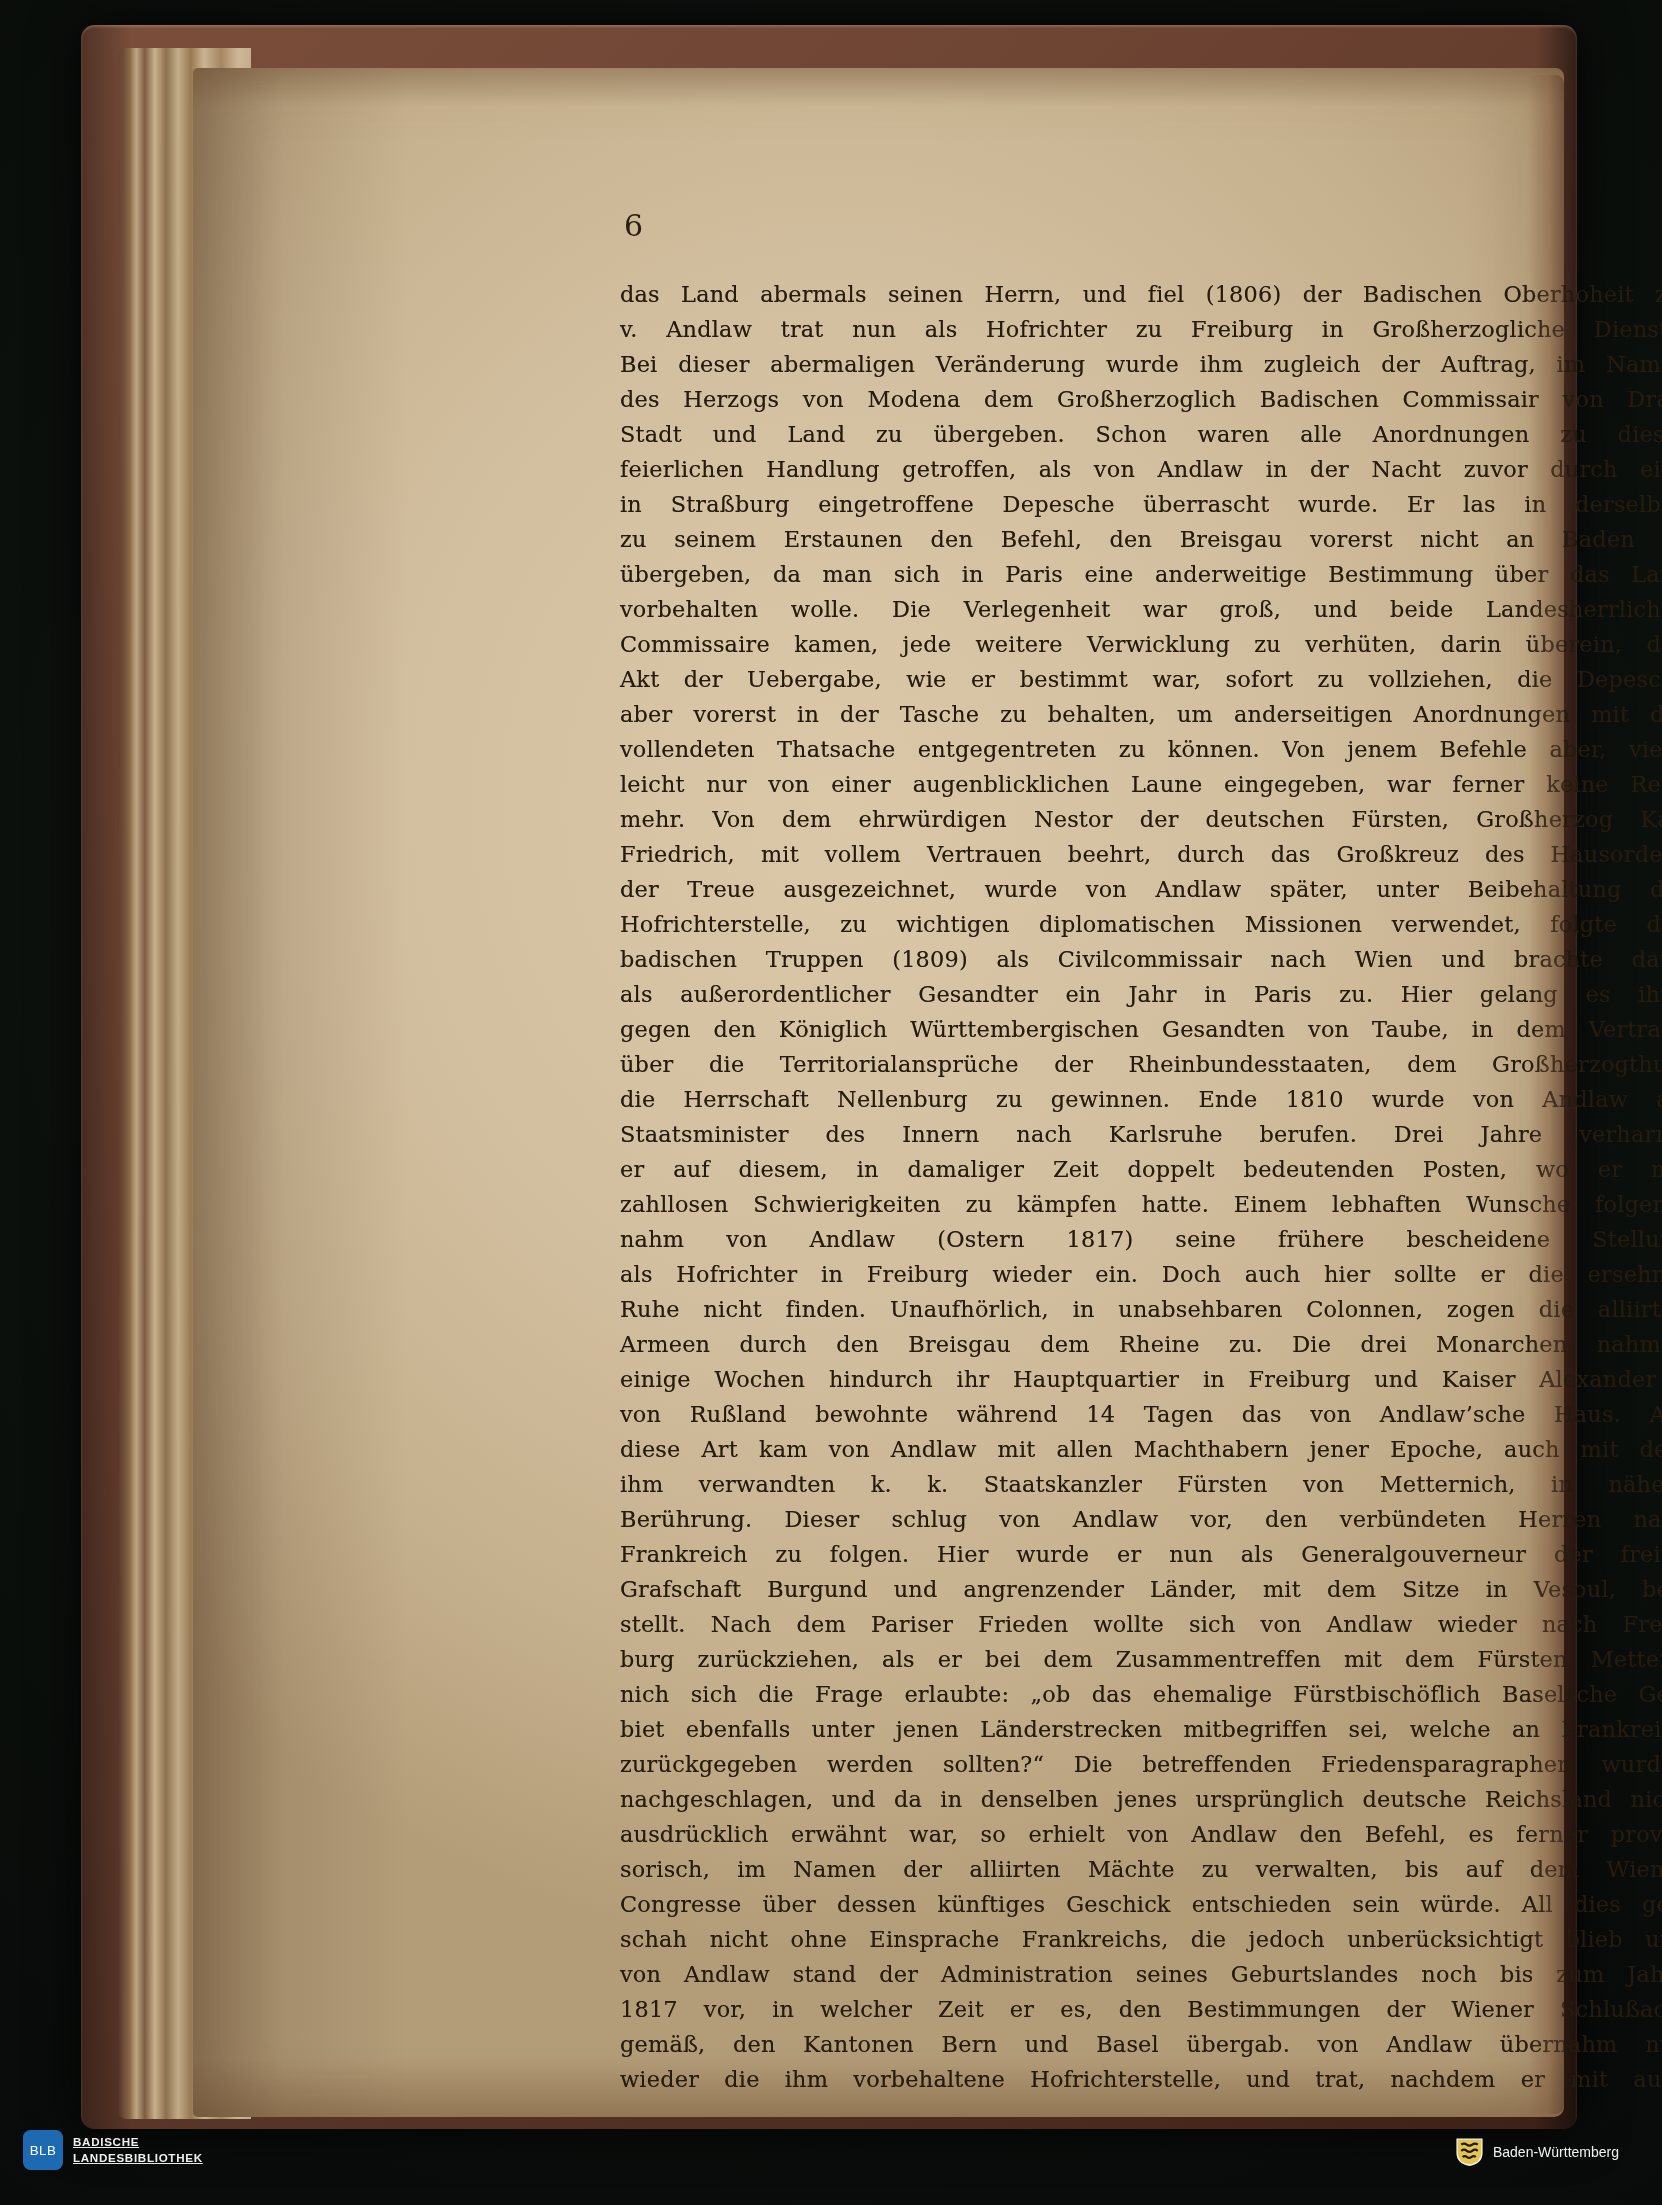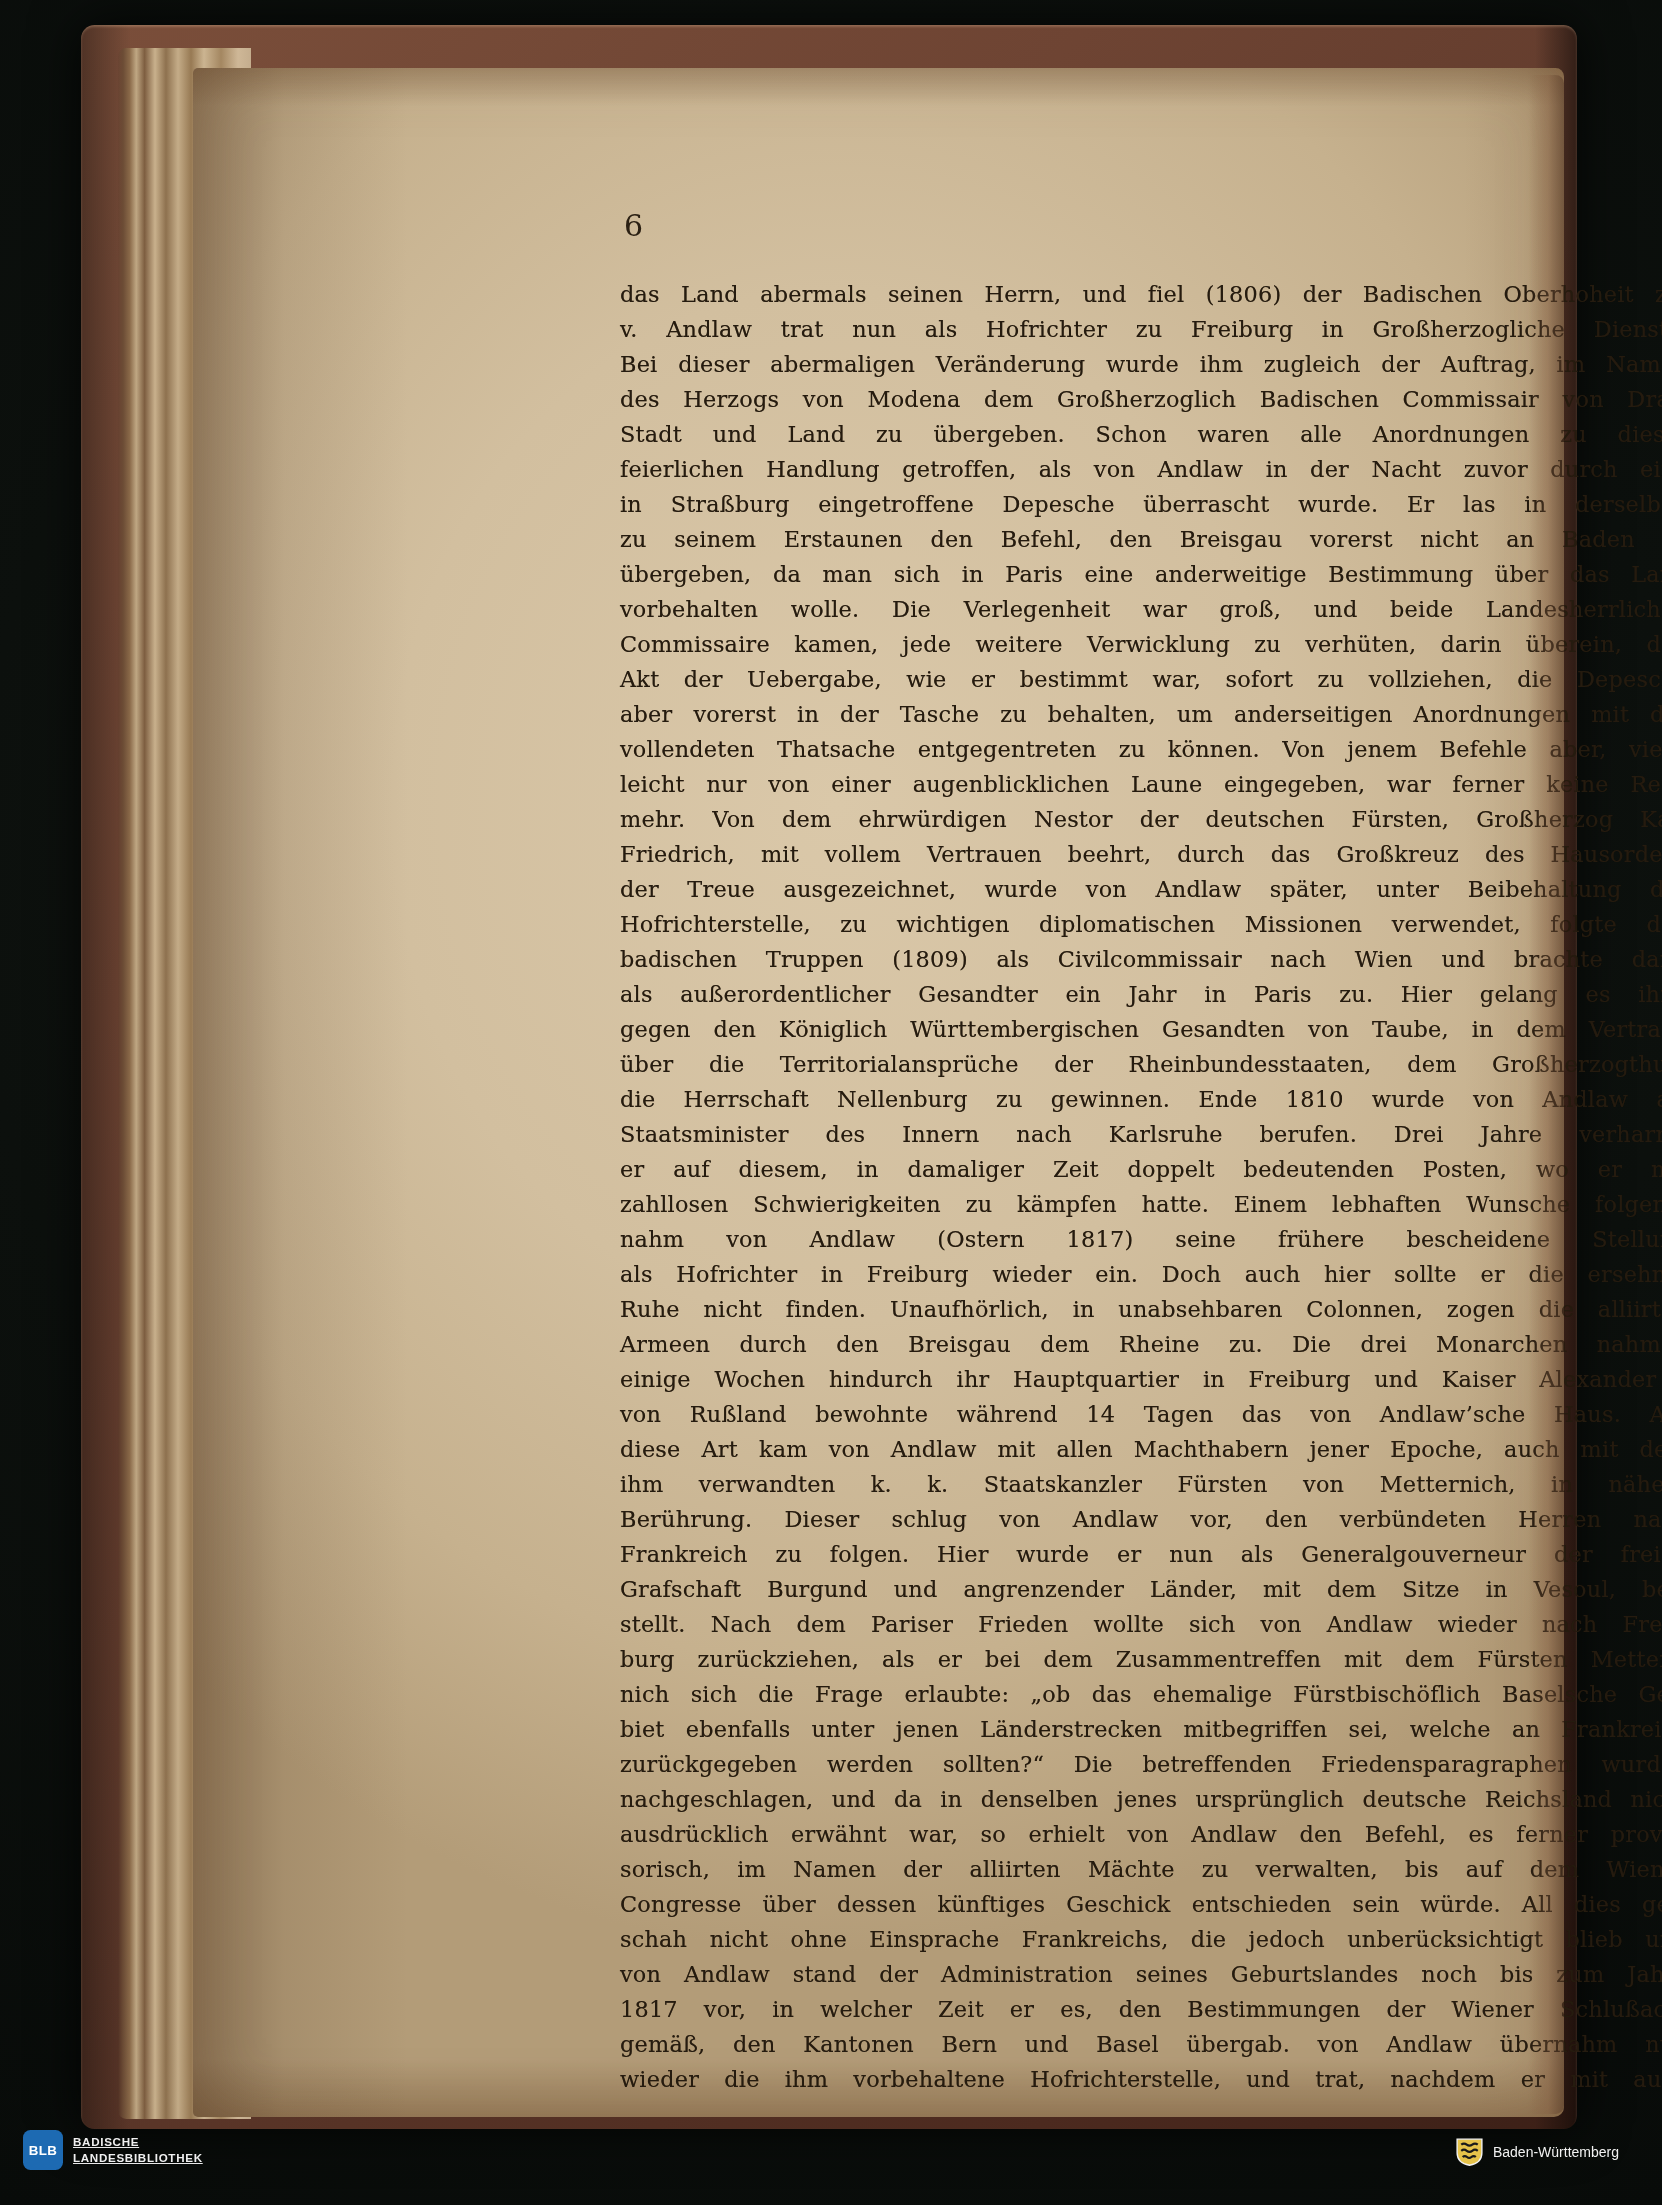--- a/index.html
+++ b/index.html
@@ -61,21 +61,21 @@
     text-shadow:0 0 0.5px rgba(40,25,10,.55);
   }
   
   .footer-left{
     position:absolute;left:23px;top:2130px;display:flex;align-items:center;gap:10px;
     color:#e8e8e8;font-family:"Liberation Sans","DejaVu Sans",sans-serif;
   }
   .blb-badge{
     width:40px;height:40px;border-radius:7.5px;background:#1d6ab2;
     display:flex;align-items:center;justify-content:center;
-    color:#fff;font-weight:bold;font-size:13.3px;letter-spacing:0.4px;
+    color:#fff;font-weight:normal;font-size:13.3px;letter-spacing:0.4px;
     font-family:"Liberation Sans","DejaVu Sans",sans-serif;
   }
   .library-name{display:flex;flex-direction:column;justify-content:center;text-decoration:underline;}
   .library-name span{
     font-size:11.6px;font-weight:bold;letter-spacing:0.7px;line-height:16px;color:#f0f0f0;
   }
   .footer-right{
     position:absolute;right:43px;top:2135px;display:flex;align-items:center;gap:7px;
     color:#f0f0f0;font-family:"Liberation Sans","DejaVu Sans",sans-serif;
   }

